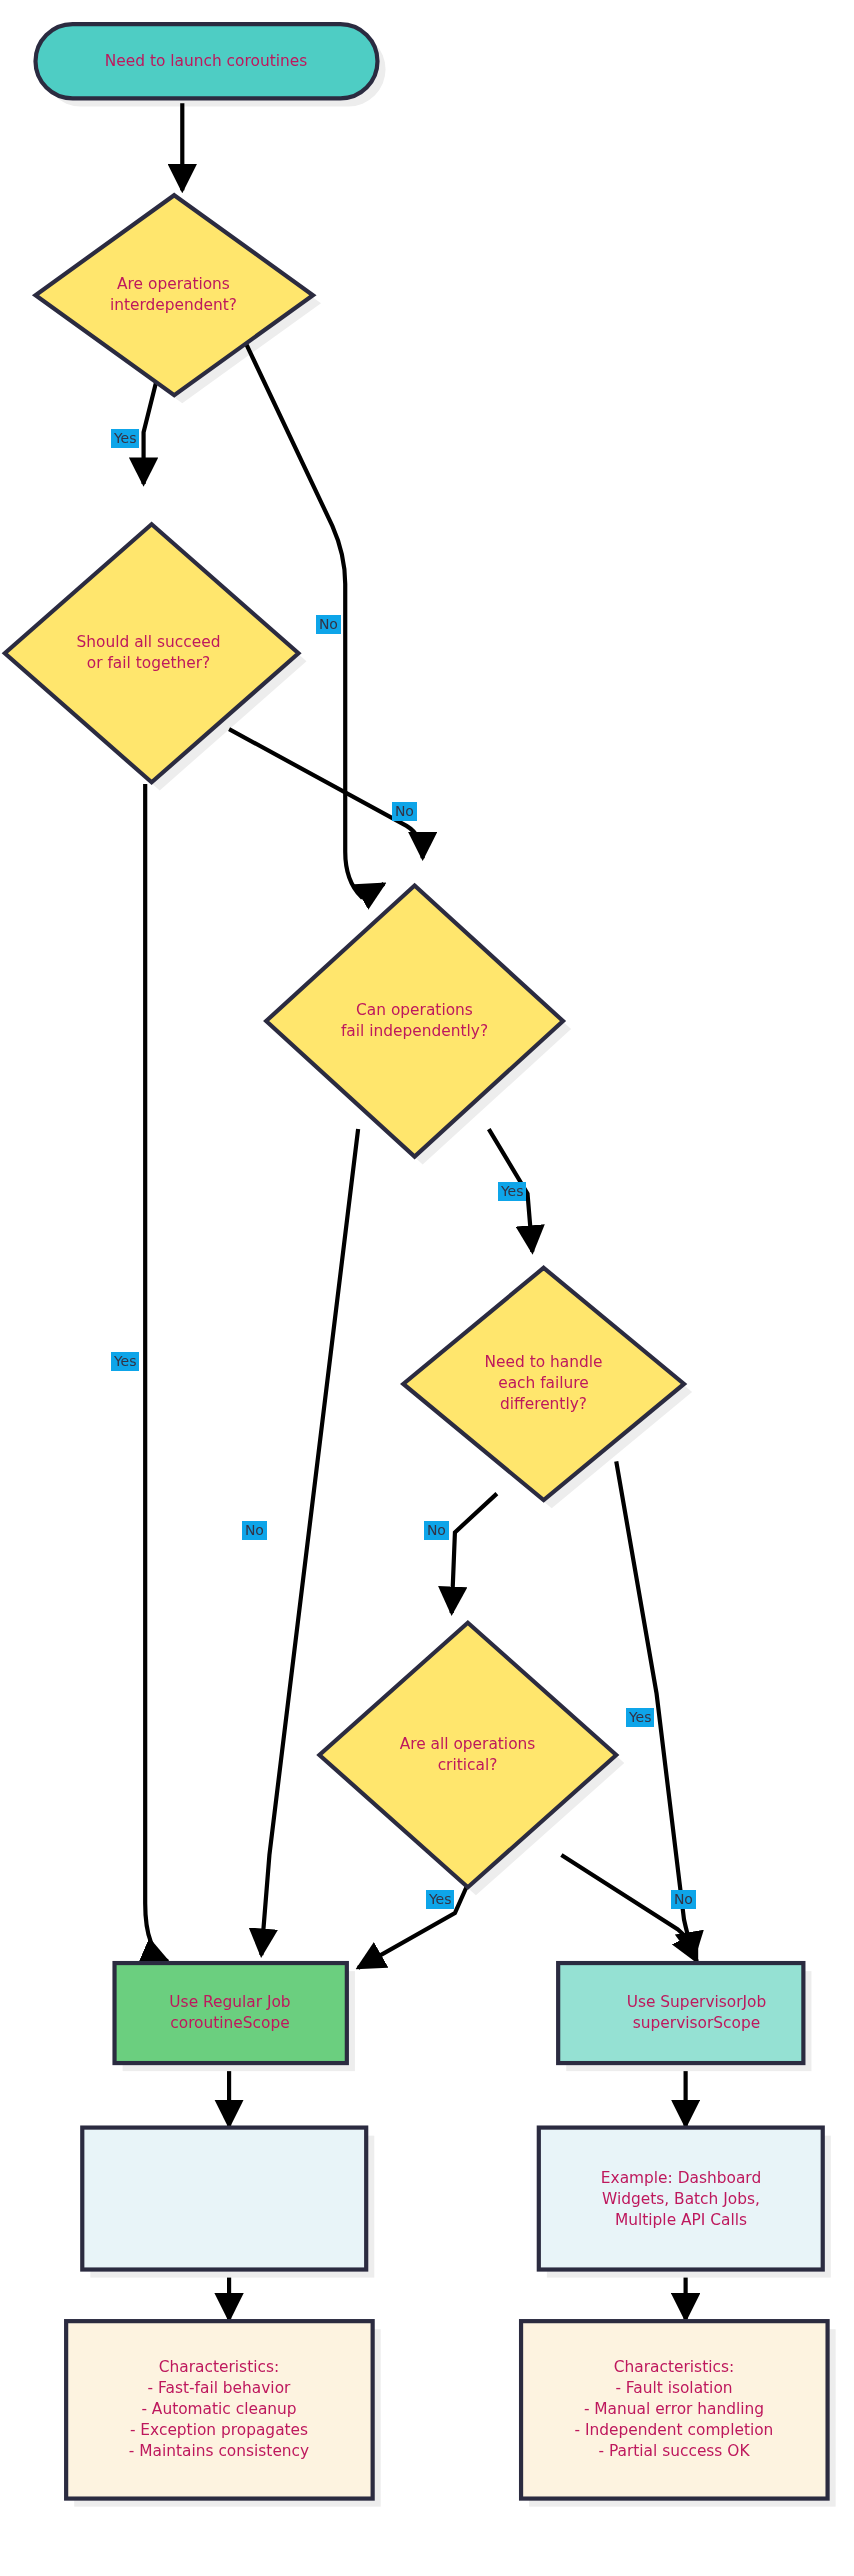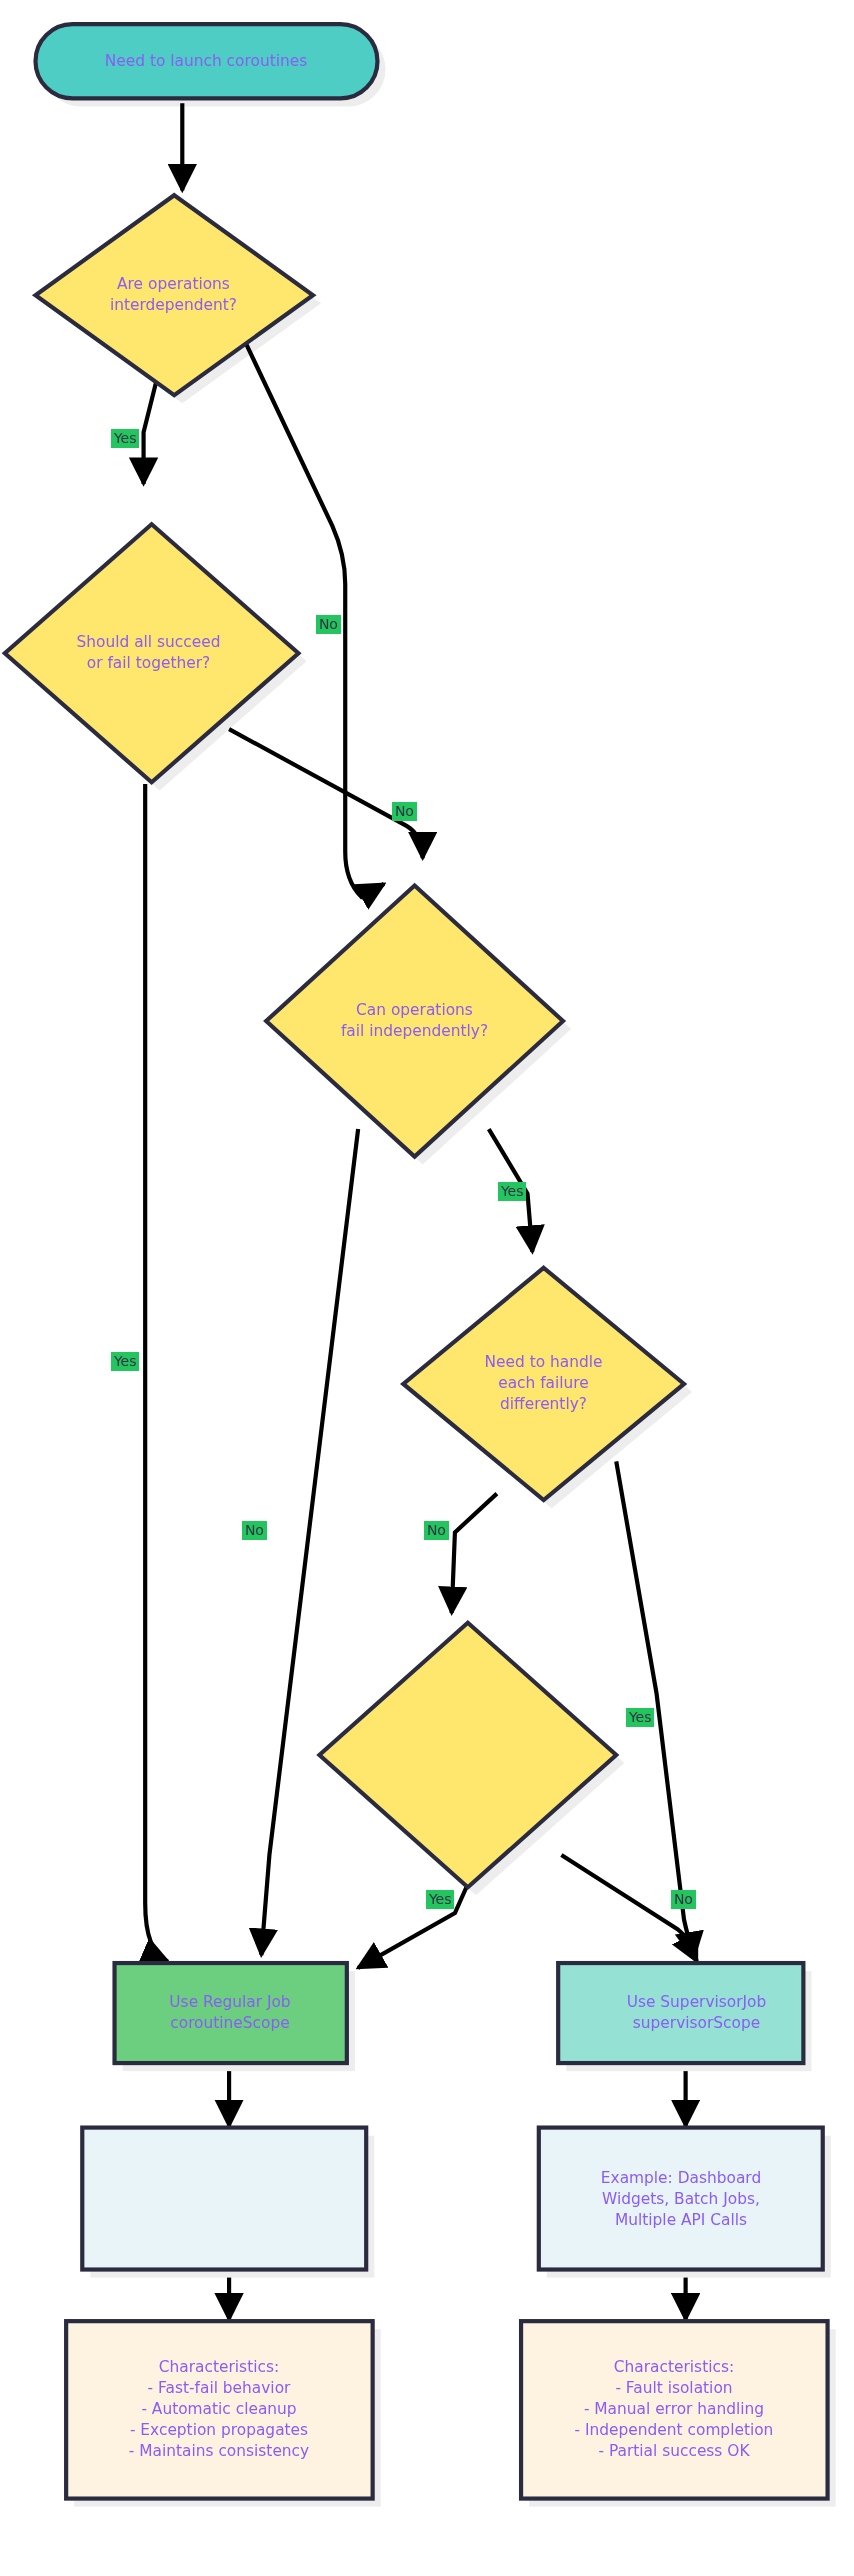--- a/index.html
+++ b/index.html
@@ -13,29 +13,29 @@
   #stage{position:absolute;left:0;top:0;width:855px;height:2576px;}
   svg#flow{position:absolute;left:0;top:0;width:855px;height:2576px;}
 
   .node-label{
     position:absolute;
     display:flex;
     flex-direction:column;
     align-items:center;
     justify-content:center;
     text-align:center;
-    color:#8b5cf6;
+    color:#be185d;
     font-size:15.4px;
     line-height:21px;
     white-space:pre-line;
     pointer-events:none;
   }
   .edge-label{
     position:absolute;
-    background:#22c55e;
+    background:#0ea5e9;
     color:#333345;
     font-size:14px;
     line-height:17.6px;
     padding:0.7px 2.9px;
     text-align:center;
     white-space:nowrap;
   }
 </style>
 </head>
 <body>
@@ -121,20 +121,22 @@
   <div class="node-label" style="left: 2px; top: 582px; width: 293px; height: 142px;">Should all succeed
 or fail together?</div>
 
   <div class="node-label" style="left: 266px; top: 950px; width: 297px; height: 142px;">Can operations
 fail independently?</div>
 
   <div class="node-label" style="left: 403px; top: 1290px; width: 281px; height: 187px;">Need to handle
 each failure
 differently?</div>
 
+  <div class="node-label" style="left: 319px; top: 1684px; width: 297px; height: 142px;">Are all operations
+critical?</div>
 
   <div class="node-label" style="left: 114px; top: 1963px; width: 232px; height: 100px;">Use Regular Job
 coroutineScope</div>
 
   <div class="node-label" style="left: 558px; top: 1963px; width: 245px; height: 100px; padding-left: 16px;">Use SupervisorJob
 supervisorScope</div>
 
 
   <div class="node-label" style="left: 539px; top: 2128px; width: 284px; height: 142px;">Example: Dashboard
 Widgets, Batch Jobs,

